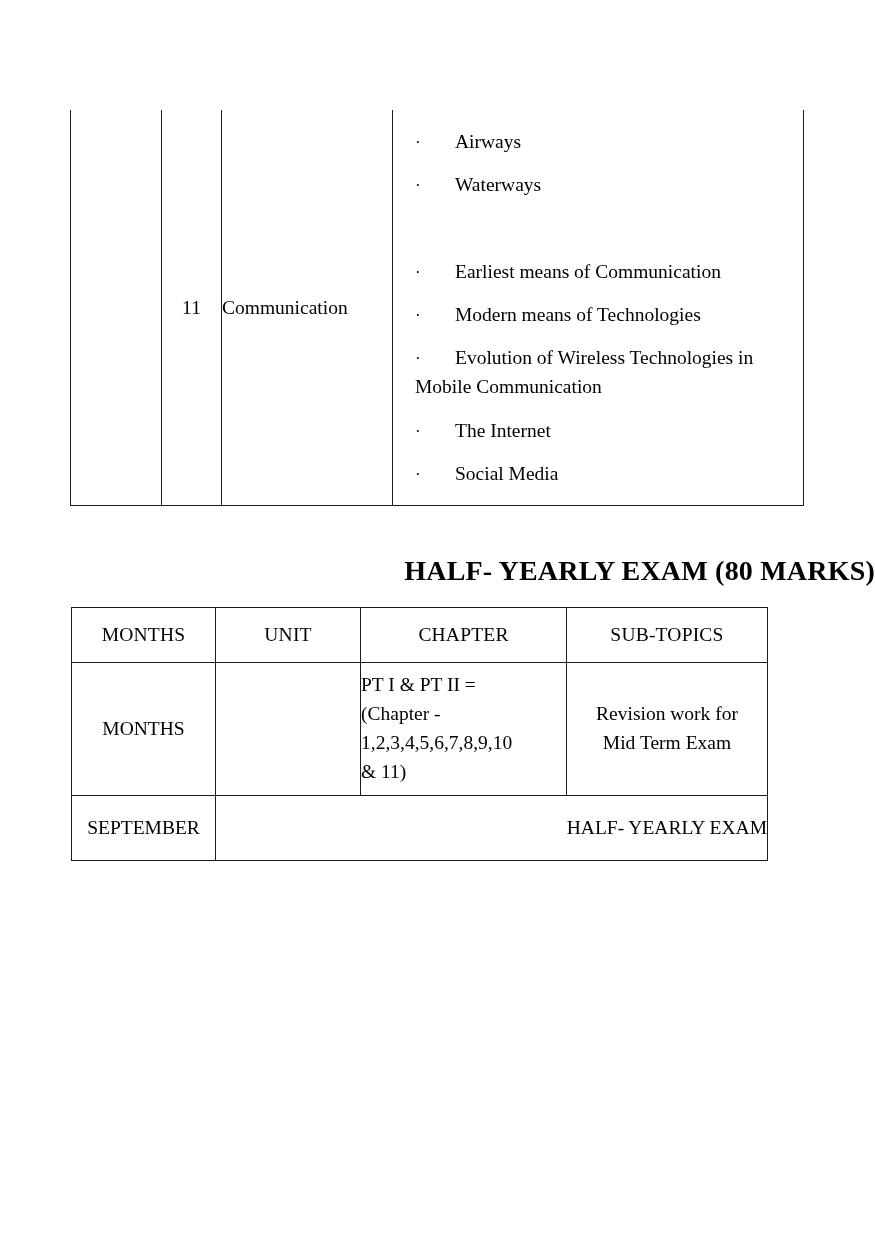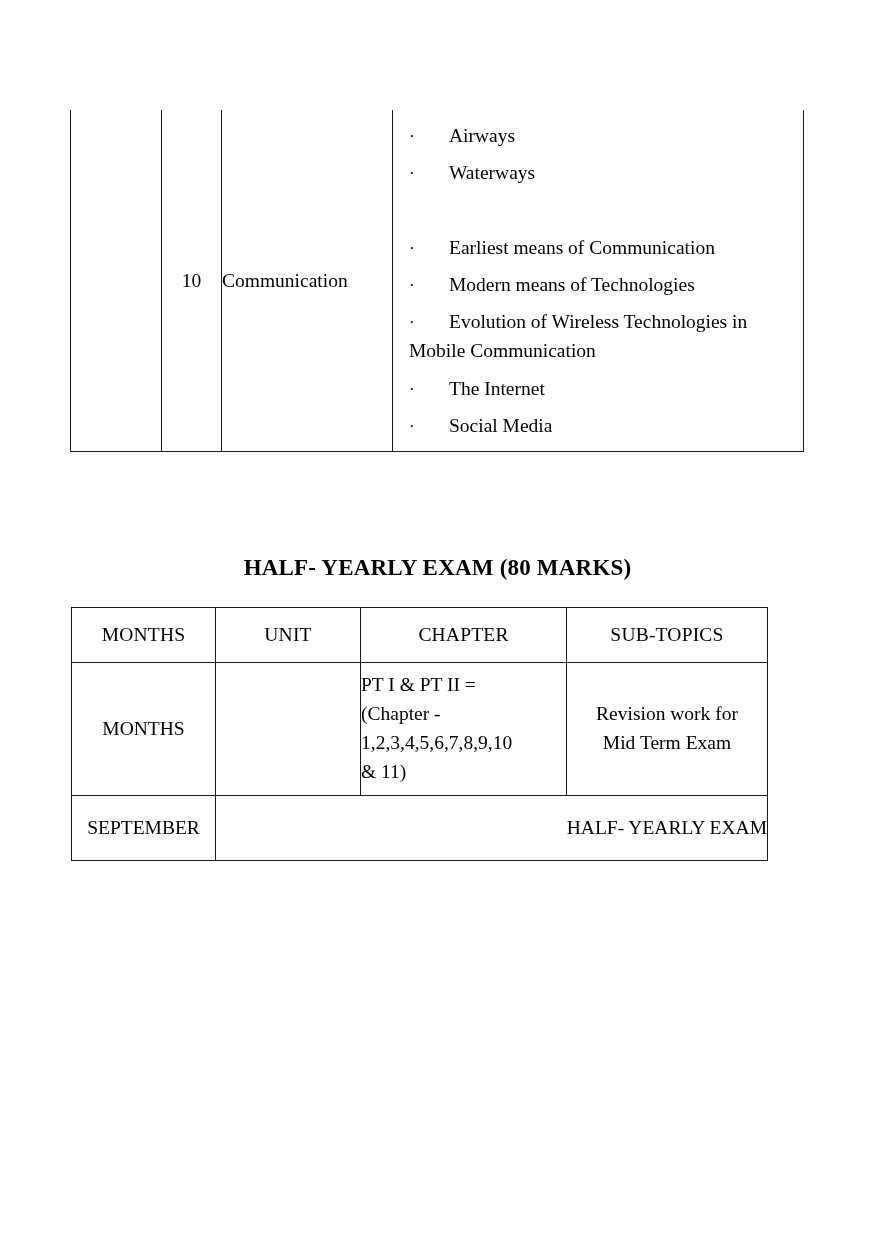--- a/index.html
+++ b/index.html
@@ -83,21 +83,21 @@
   
   .bullets {
     margin: 0;
     padding: 3px 6px 3px 8px;
     font-size: 19.5px;
     line-height: 1.5;
   }
   .bullet-line {
     display: block;
     text-indent: 0;
-    margin: 8px;
+    margin: 14px;
     padding: 0;
     white-space: normal;
   }
   .bullet-line .dot {
     display: inline-block;
     width: 40px;
     font-size: 17px;
     vertical-align: baseline;
   }
   .bullet-gap {
@@ -110,23 +110,23 @@
     font-size: 19.5px;
     line-height: 1.5;
   }
 
   
   .exam-heading {
     position: absolute;
     left: 0;
     top: 555px;
     width: 875px;
-    text-align: center;
+    text-align: right;
     font-weight: bold;
-    font-size: 23px;
+    font-size: 28px;
     letter-spacing: 0.2px;
   }
 
   
   .table-two {
     position: absolute;
     left: 71px;
     top: 607px;
     width: 696px;
     border-collapse: collapse;
@@ -185,21 +185,21 @@
   <table class="table-one">
     <colgroup>
       <col class="col-month">
       <col class="col-unit">
       <col class="col-chap">
       <col class="col-sub">
     </colgroup>
     <tbody>
       <tr class="row-continued">
         <td class="cell-pad"></td>
-        <td class="unit-num">10</td>
+        <td class="unit-num">11</td>
         <td class="chapter-name">Communication</td>
         <td>
           <div class="bullets">
             <span class="bullet-line"><span class="dot">·</span><span>Airways</span></span>
             <span class="bullet-line"><span class="dot">·</span><span>Waterways</span></span>
             <span class="bullet-gap"></span>
             <span class="bullet-line"><span class="dot">·</span><span>Earliest means of Communication</span></span>
             <span class="bullet-line"><span class="dot">·</span><span>Modern means of Technologies</span></span>
             <span class="bullet-line"><span class="dot">·</span><span>Evolution of Wireless Technologies in Mobile Communication</span></span>
             <span class="bullet-line"><span class="dot">·</span><span>The Internet</span></span>

